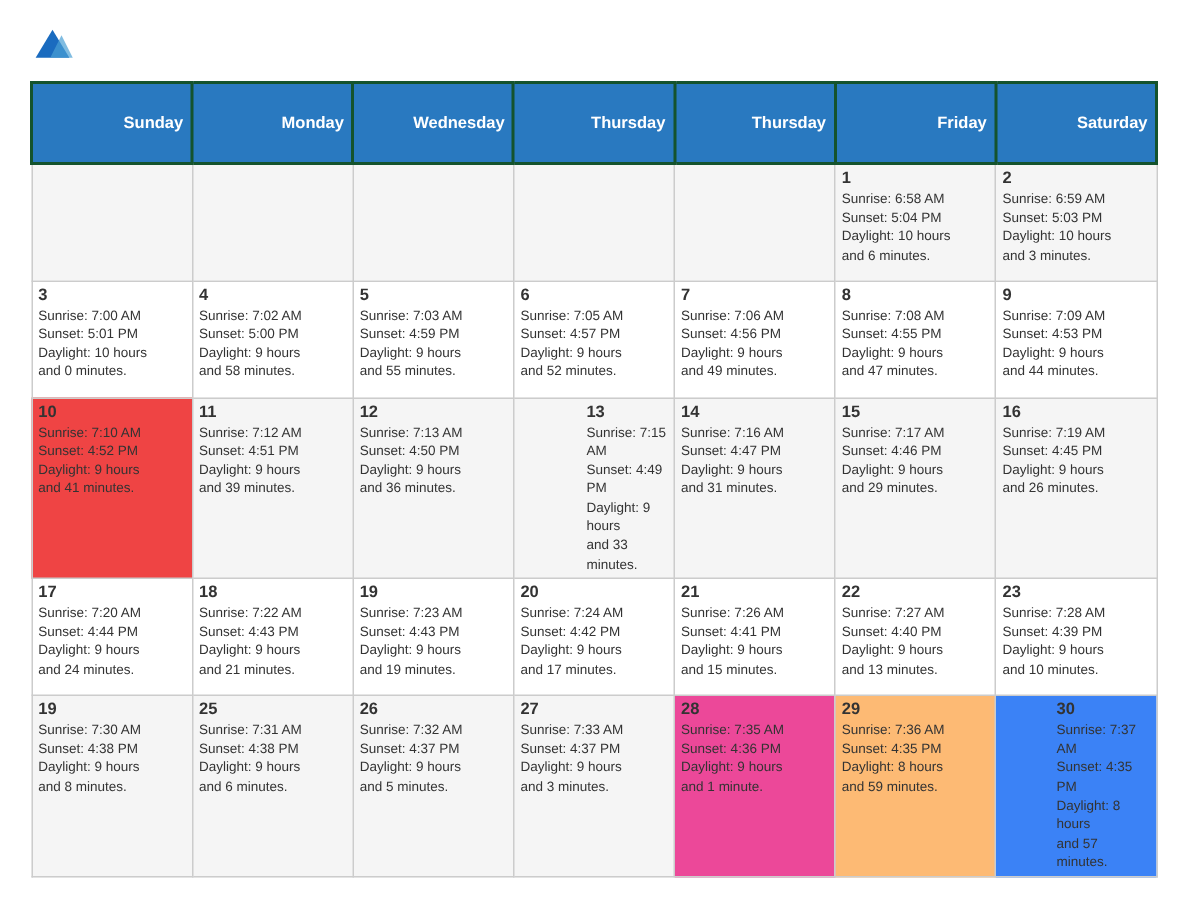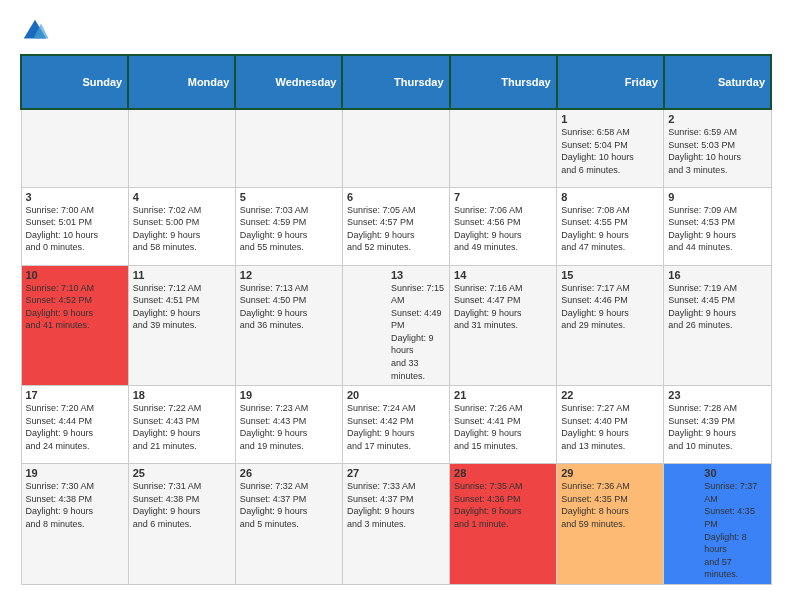--- a/index.html
+++ b/index.html
@@ -240,21 +240,21 @@
             <div class="day-info">Sunrise: 7:31 AM<br>Sunset: 4:38 PM<br>Daylight: 9 hours<br>and 6 minutes.</div>
           </td>
           <td style="background: rgb(245, 245, 245);">
             <span class="day-number">26</span>
             <div class="day-info">Sunrise: 7:32 AM<br>Sunset: 4:37 PM<br>Daylight: 9 hours<br>and 5 minutes.</div>
           </td>
           <td style="background: rgb(245, 245, 245);">
             <span class="day-number">27</span>
             <div class="day-info">Sunrise: 7:33 AM<br>Sunset: 4:37 PM<br>Daylight: 9 hours<br>and 3 minutes.</div>
           </td>
-          <td style="background: #ef4444;">
+          <td style="background: #ec4899;">
             <span class="day-number">28</span>
             <div class="day-info">Sunrise: 7:35 AM<br>Sunset: 4:36 PM<br>Daylight: 9 hours<br>and 1 minute.</div>
           </td>
           <td style="background: #fdba74;">
             <span class="day-number">29</span>
             <div class="day-info">Sunrise: 7:36 AM<br>Sunset: 4:35 PM<br>Daylight: 8 hours<br>and 59 minutes.</div>
           </td>
           <td style="background: #3b82f6; padding-left: 40px;">
             <span class="day-number">30</span>
             <div class="day-info">Sunrise: 7:37 AM<br>Sunset: 4:35 PM<br>Daylight: 8 hours<br>and 57 minutes.</div>

